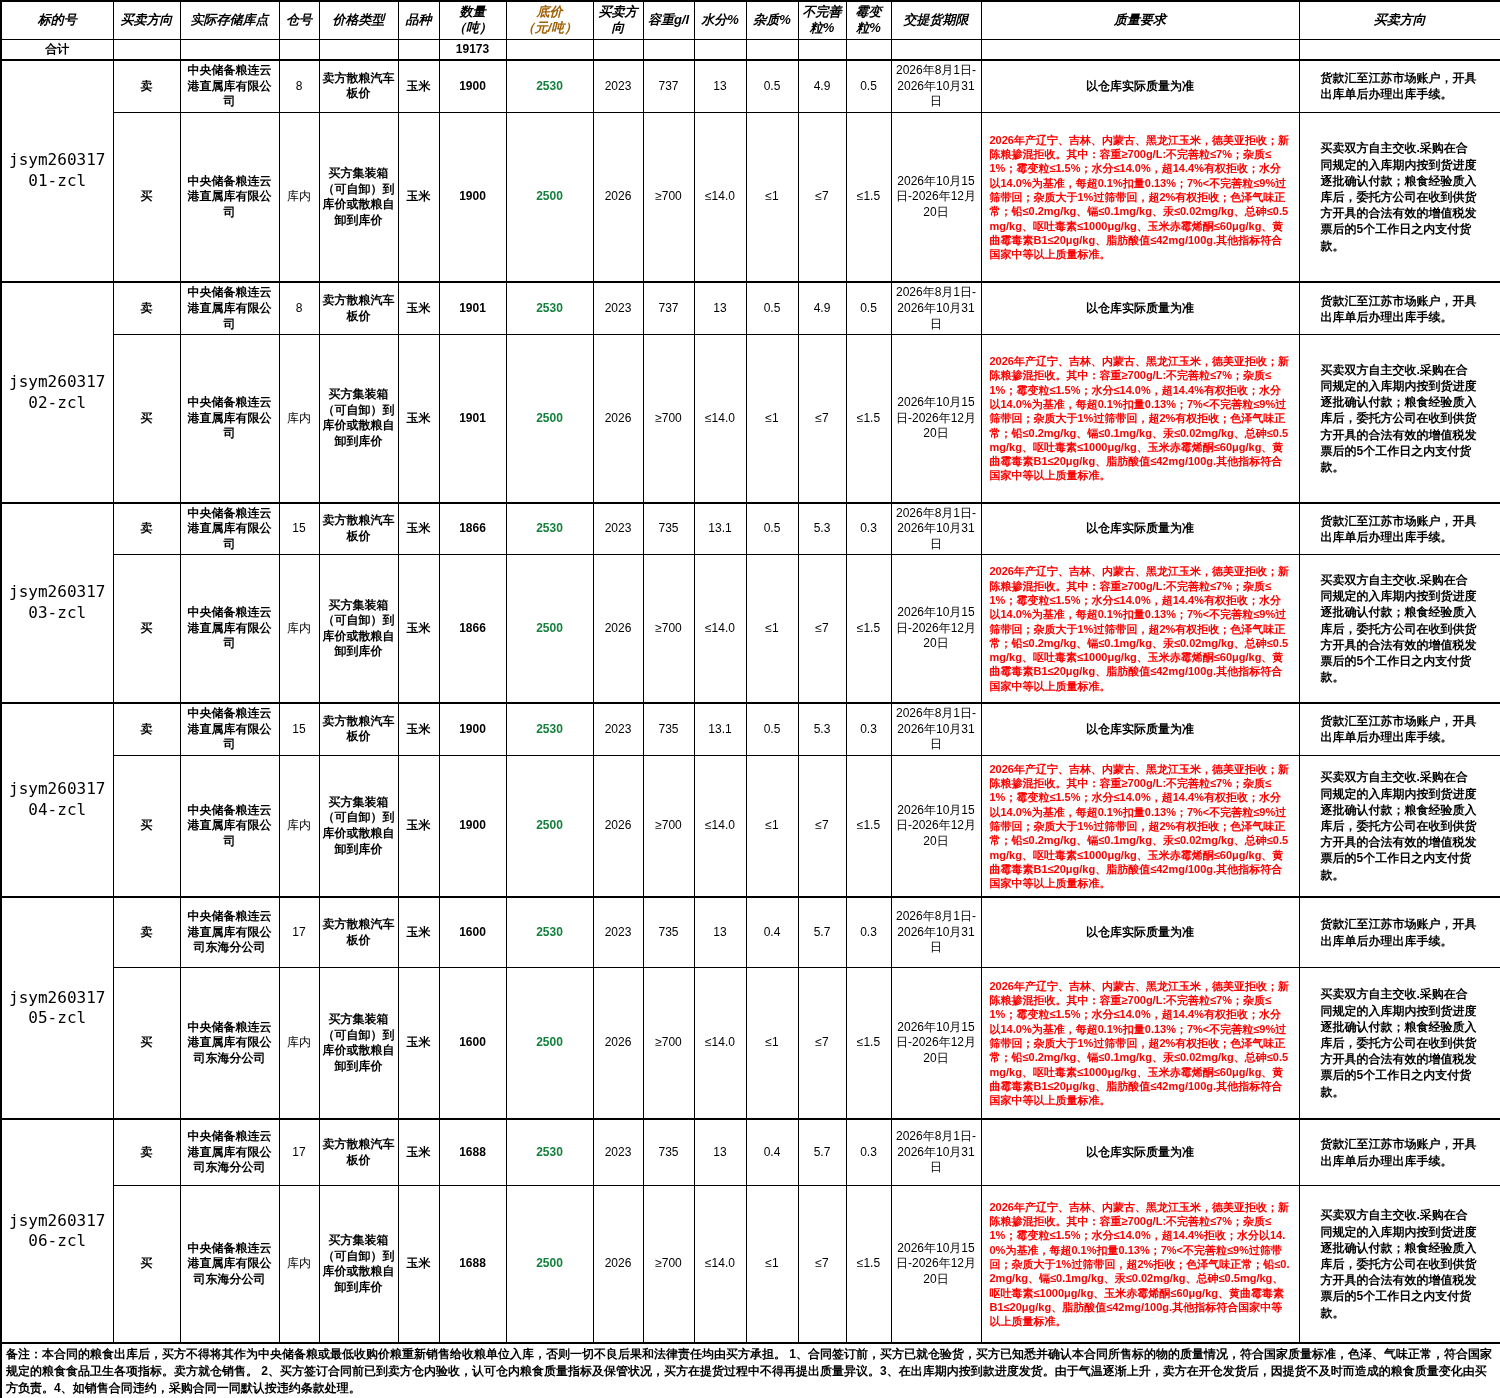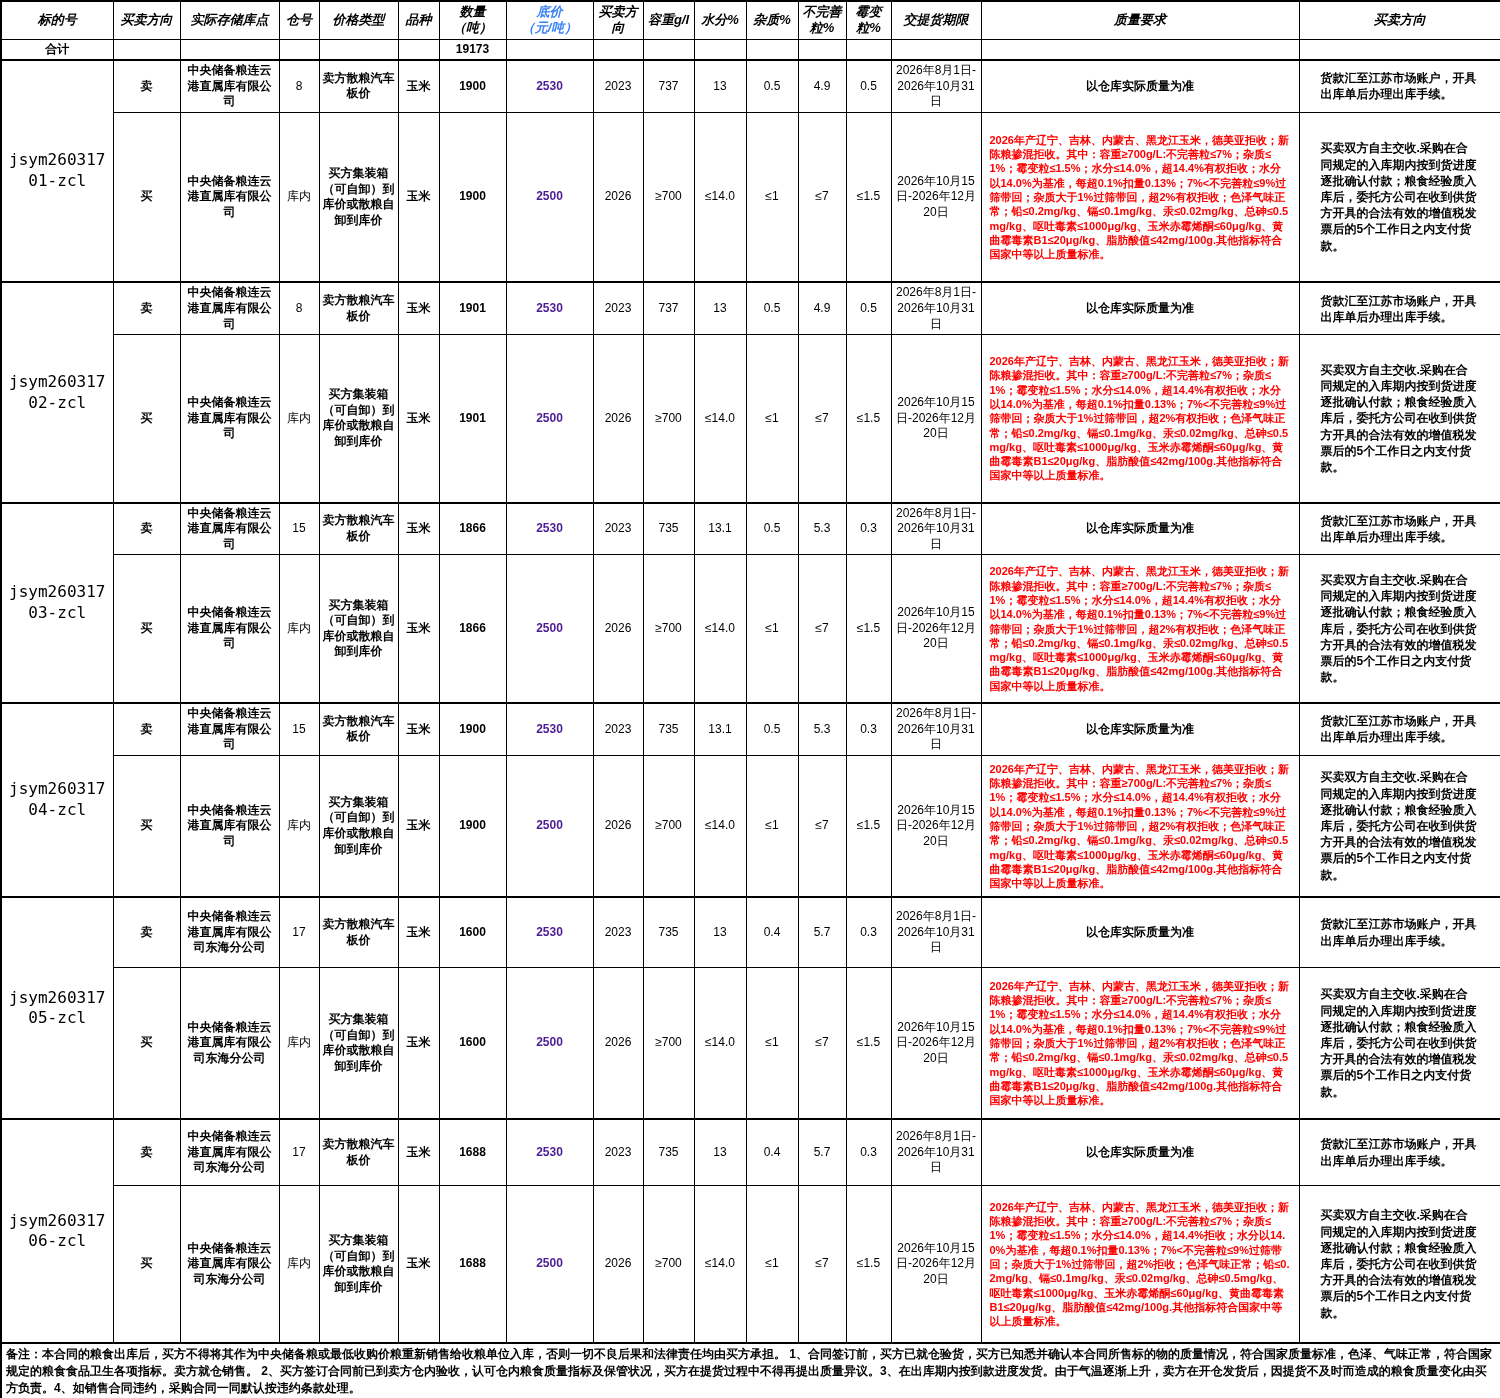--- a/index.html
+++ b/index.html
@@ -5,22 +5,22 @@
   html,body{margin:0;padding:0;background:#ffffff;}
   body{font-family:"Liberation Sans","DejaVu Sans",sans-serif;color:#000;}
   table{border-collapse:collapse;table-layout:fixed;width:1500px;background:#fff;}
   table, td, th{border:1px solid #000;}
   table{border-width:2px;}
   th{font-size:13px;font-weight:bold;padding:2px;text-align:center;vertical-align:middle;line-height:1.25;}
   td{font-size:12px;padding:2px 3px;text-align:center;vertical-align:middle;line-height:1.3;word-break:break-all;}
   tr.group-start > td{border-top:2px solid #000;}
   .b{font-weight:bold;}
   .mono{font-family:"DejaVu Sans Mono","Liberation Mono",monospace;font-size:16px;}
-  .price-h{color:#3b82f6;white-space:pre-line;}
-  .price{color:#4c1d95;font-weight:bold;}
+  .price-h{color:#a16207;white-space:pre-line;}
+  .price{color:#15803d;font-weight:bold;}
   .quality-red{color:#ff0000;text-align:left;padding:6px 8px;font-size:11px;line-height:1.3;font-weight:bold;}
   .pay{text-align:left;padding:3px 21px;font-weight:bold;font-size:12px;line-height:1.35;}
   .note{text-align:left;padding:2px 4px;font-weight:bold;font-size:12px;line-height:1.4;}
   .sr{height:52px;} .sr5{height:70px;} .sr6{height:66px;}
   .br1{height:170px;} .br2{height:168px;} .br3{height:148px;}
   .br4{height:138px;} .br5{height:152px;} .br6{height:158px;}
   .h-header{height:38px;font-style:italic;} .h-total{height:20px;} .h-note{height:54px;}
 </style>
 </head>
 <body>

